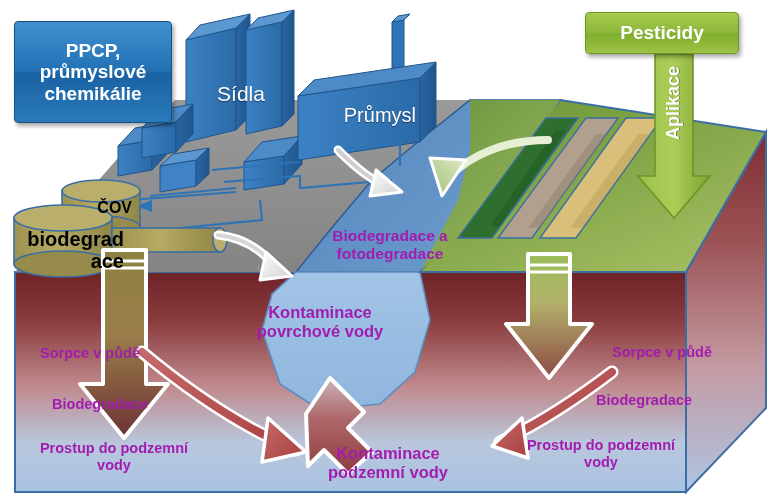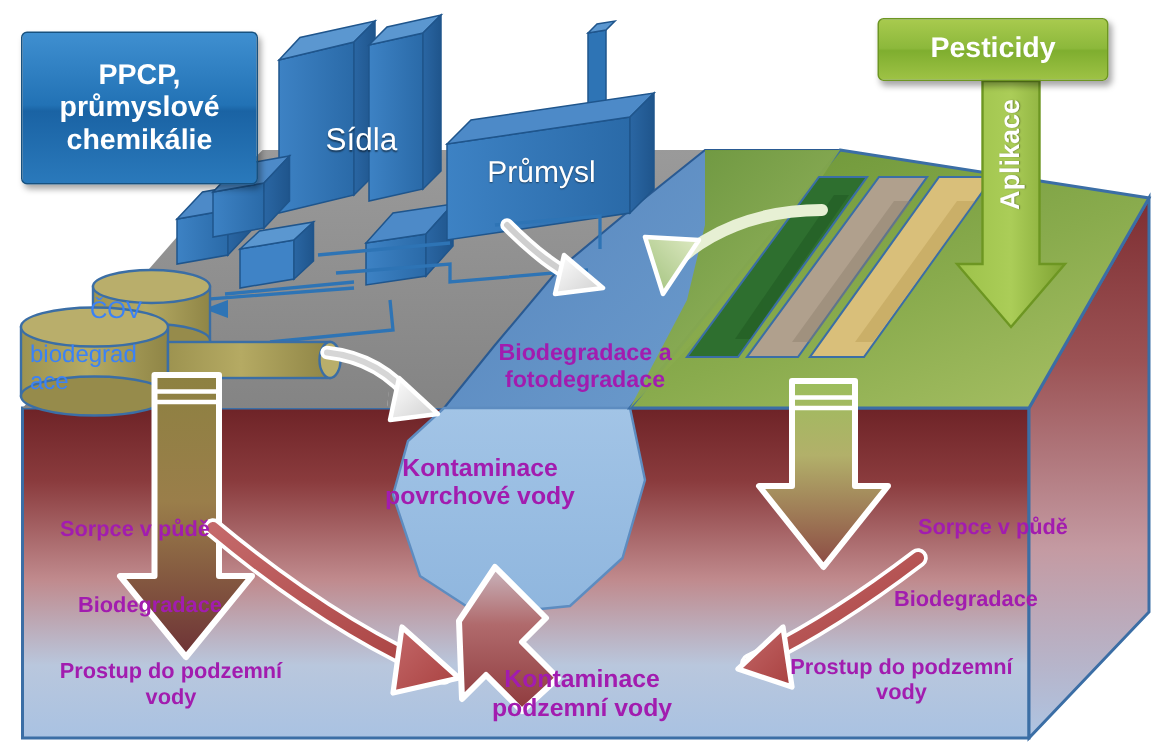--- a/index.html
+++ b/index.html
@@ -20,27 +20,27 @@
             border:1px solid #17517f;
             box-shadow:2px 3px 4px rgba(0,0,0,.35);}
   #pest-box{left:585px;top:12px;width:152px;height:40px;font-size:19px;
             background:linear-gradient(180deg,#a8ca4e 0%,#8cb83b 48%,#7fae2f 52%,#9ec245 100%);
             border:1px solid #6d9622;
             box-shadow:2px 3px 4px rgba(0,0,0,.35);}
 
   
   .bld-lbl{position:absolute;color:#fff;font-weight:normal;text-shadow:0 1px 1px rgba(0,0,0,.45);}
   #sidla-lbl{left:186px;top:82px;width:110px;font-size:21px;text-align:center;}
-  #prumysl-lbl{left:306px;top:104px;width:110px;font-size:20px;text-align:center;}
-
-  
-  .tank-lbl{position:absolute;color:#3b82f6;font-weight:normal;text-align:left;
+  #prumysl-lbl{left:306px;top:104px;width:110px;font-size:20px;text-align:right;}
+
+  
+  .tank-lbl{position:absolute;color:#000000;font-weight:bold;text-align:right;
             white-space:pre-line;line-height:1.1;}
   #cov-lbl{left:60px;top:199px;width:72px;font-size:16px;}
-  #biod-lbl{left:20px;top:228px;width:104px;font-size:16px;}
+  #biod-lbl{left:20px;top:228px;width:104px;font-size:20px;}
 
   
   #aplikace-lbl{position:absolute;left:619px;top:92px;width:110px;height:22px;
                 color:#fff;font-weight:bold;font-size:18px;text-align:center;
                 transform:rotate(-90deg);transform-origin:center center;
                 text-shadow:0 1px 1px rgba(0,0,0,.35);}
 
   
   #biofoto-lbl{left:295px;top:227px;width:190px;font-size:15.5px;}
   #kont-pov-lbl{left:222px;top:303px;width:196px;font-size:16.5px;}

